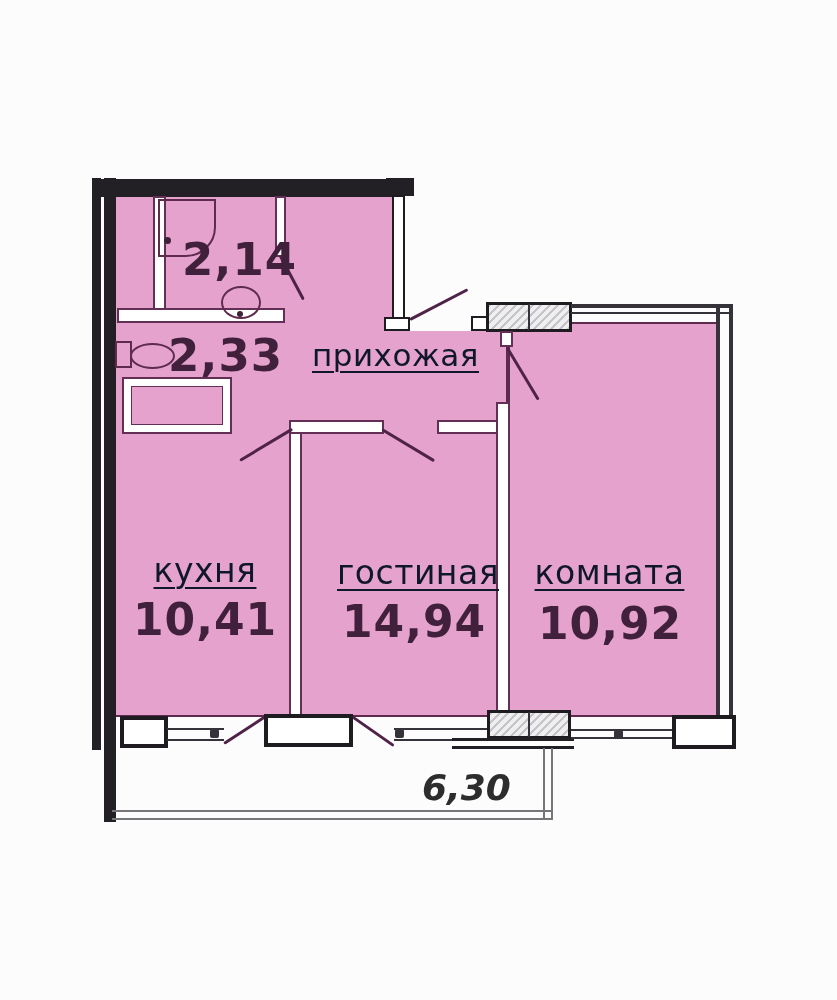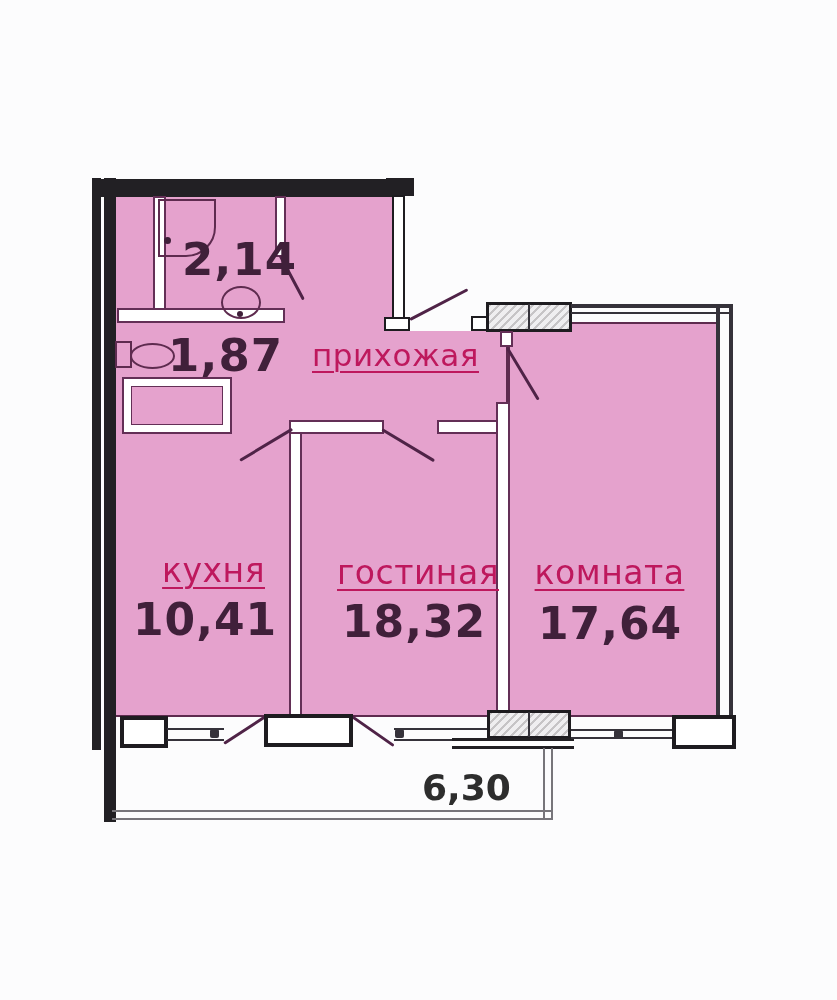--- a/index.html
+++ b/index.html
@@ -19,21 +19,21 @@
   .hatch{background:repeating-linear-gradient(135deg,#c6c4c6 0 2px,#efeef0 2px 6px);border:3px solid #1e1c20;}
   
   .ln{background:#35323a;}
   .lnb{background:#77757a;}
   
   .swing{height:3px;background:#4f2347;border-radius:2px;transform-origin:left center;}
   
   .fx{border:2.5px solid #5e2b4f;background:transparent;}
   .dot{background:#40203a;border-radius:50%;}
   
-  .rlabel{color:#be185d;font-size:33px;text-align:center;text-decoration:underline;text-decoration-thickness:2px;text-underline-offset:5px;letter-spacing:0.5px;}
+  .rlabel{color:#0f172a;font-size:33px;text-align:center;text-decoration:underline;text-decoration-thickness:2px;text-underline-offset:5px;letter-spacing:0.5px;}
   .rnum{color:#40203a;font-size:44px;font-weight:bold;text-align:center;letter-spacing:1px;}
   .dim{color:#2d2d2d;font-size:36px;font-weight:600;text-align:center;}
   .wm{color:#e9e7e8;text-align:center;text-shadow:0 1px 0 #f7f6f7,0 -1px 1px #dcdadb;}
   .wm-title{font-size:47px;font-weight:bold;letter-spacing:1px;line-height:1;}
   .wm-sub{font-size:11.5px;letter-spacing:3px;margin-top:2px;color:#eceaeb;}
 </style>
 </head>
 <body>
 
 <div class="plan">
@@ -101,29 +101,29 @@
   <div class="abs lnb" style="left:551px;top:748px;width:2px;height:71px;"></div>
 
   <div class="abs fx" style="left:158px;top:199px;width:58px;height:58px;border-bottom-right-radius:30px;"></div>
   <div class="abs dot" style="left:164px;top:237px;width:7px;height:7px;"></div>
   <div class="abs fx" style="left:221px;top:286px;width:40px;height:33px;border-radius:50%;"></div>
   <div class="abs dot" style="left:237px;top:311px;width:6px;height:6px;"></div>
   <div class="abs fx" style="left:115px;top:341px;width:17px;height:27px;"></div>
   <div class="abs fx" style="left:130px;top:343px;width:45px;height:26px;border-radius:50%;"></div>
 
   <div class="abs rnum" style="left:182px;top:233px;width:95px;font-size:45px;">2,14</div>
-  <div class="abs rnum" style="left:168px;top:329px;width:100px;font-size:45px;">1,87</div>
+  <div class="abs rnum" style="left:168px;top:329px;width:100px;font-size:45px;">2,33</div>
 
   <div class="abs rlabel" style="left:312px;top:337px;width:158px;font-size:31px;">прихожая</div>
 
-  <div class="abs rlabel" style="left:145px;top:551px;width:120px;text-align:right;">кухня</div>
+  <div class="abs rlabel" style="left:145px;top:551px;width:120px;">кухня</div>
   <div class="abs rnum" style="left:133px;top:594px;width:140px;">10,41</div>
 
   <div class="abs rlabel" style="left:337px;top:553px;width:150px;">гостиная</div>
-  <div class="abs rnum" style="left:342px;top:596px;width:140px;">18,32</div>
+  <div class="abs rnum" style="left:342px;top:596px;width:140px;">14,94</div>
 
   <div class="abs rlabel" style="left:532px;top:553px;width:155px;">комната</div>
-  <div class="abs rnum" style="left:538px;top:598px;width:140px;">17,64</div>
+  <div class="abs rnum" style="left:538px;top:598px;width:140px;">10,92</div>
 
-  <div class="abs dim" style="left:422px;top:767px;width:85px;">6,30</div>
+  <div class="abs dim" style="left:422px;top:767px;width:85px;font-style:italic;">6,30</div>
 
 
 </div>
 
 </body></html>

